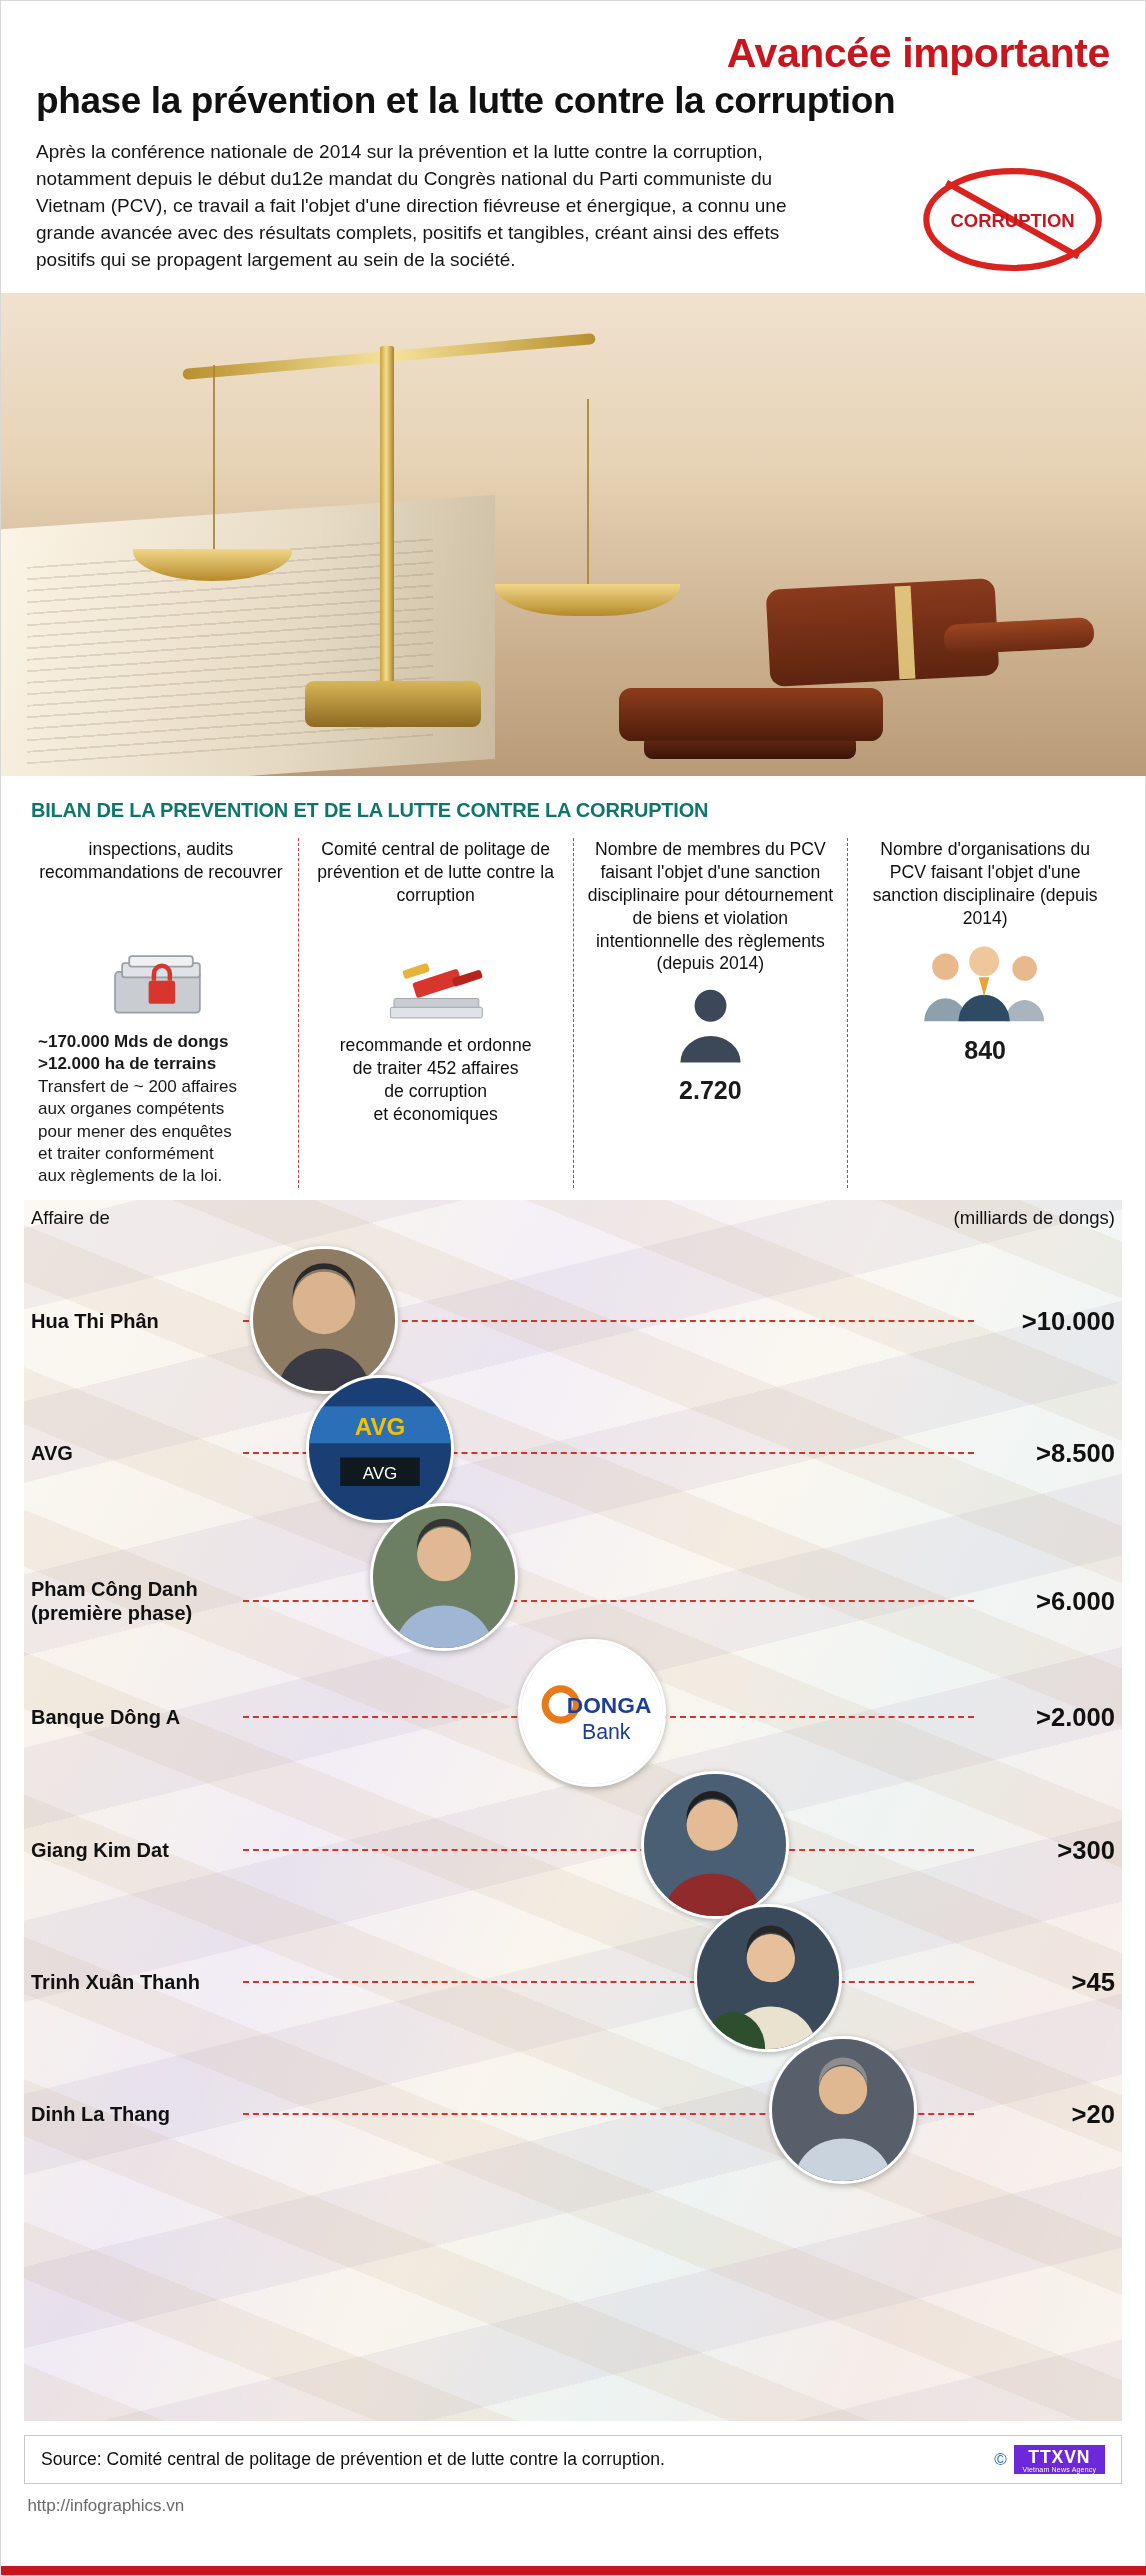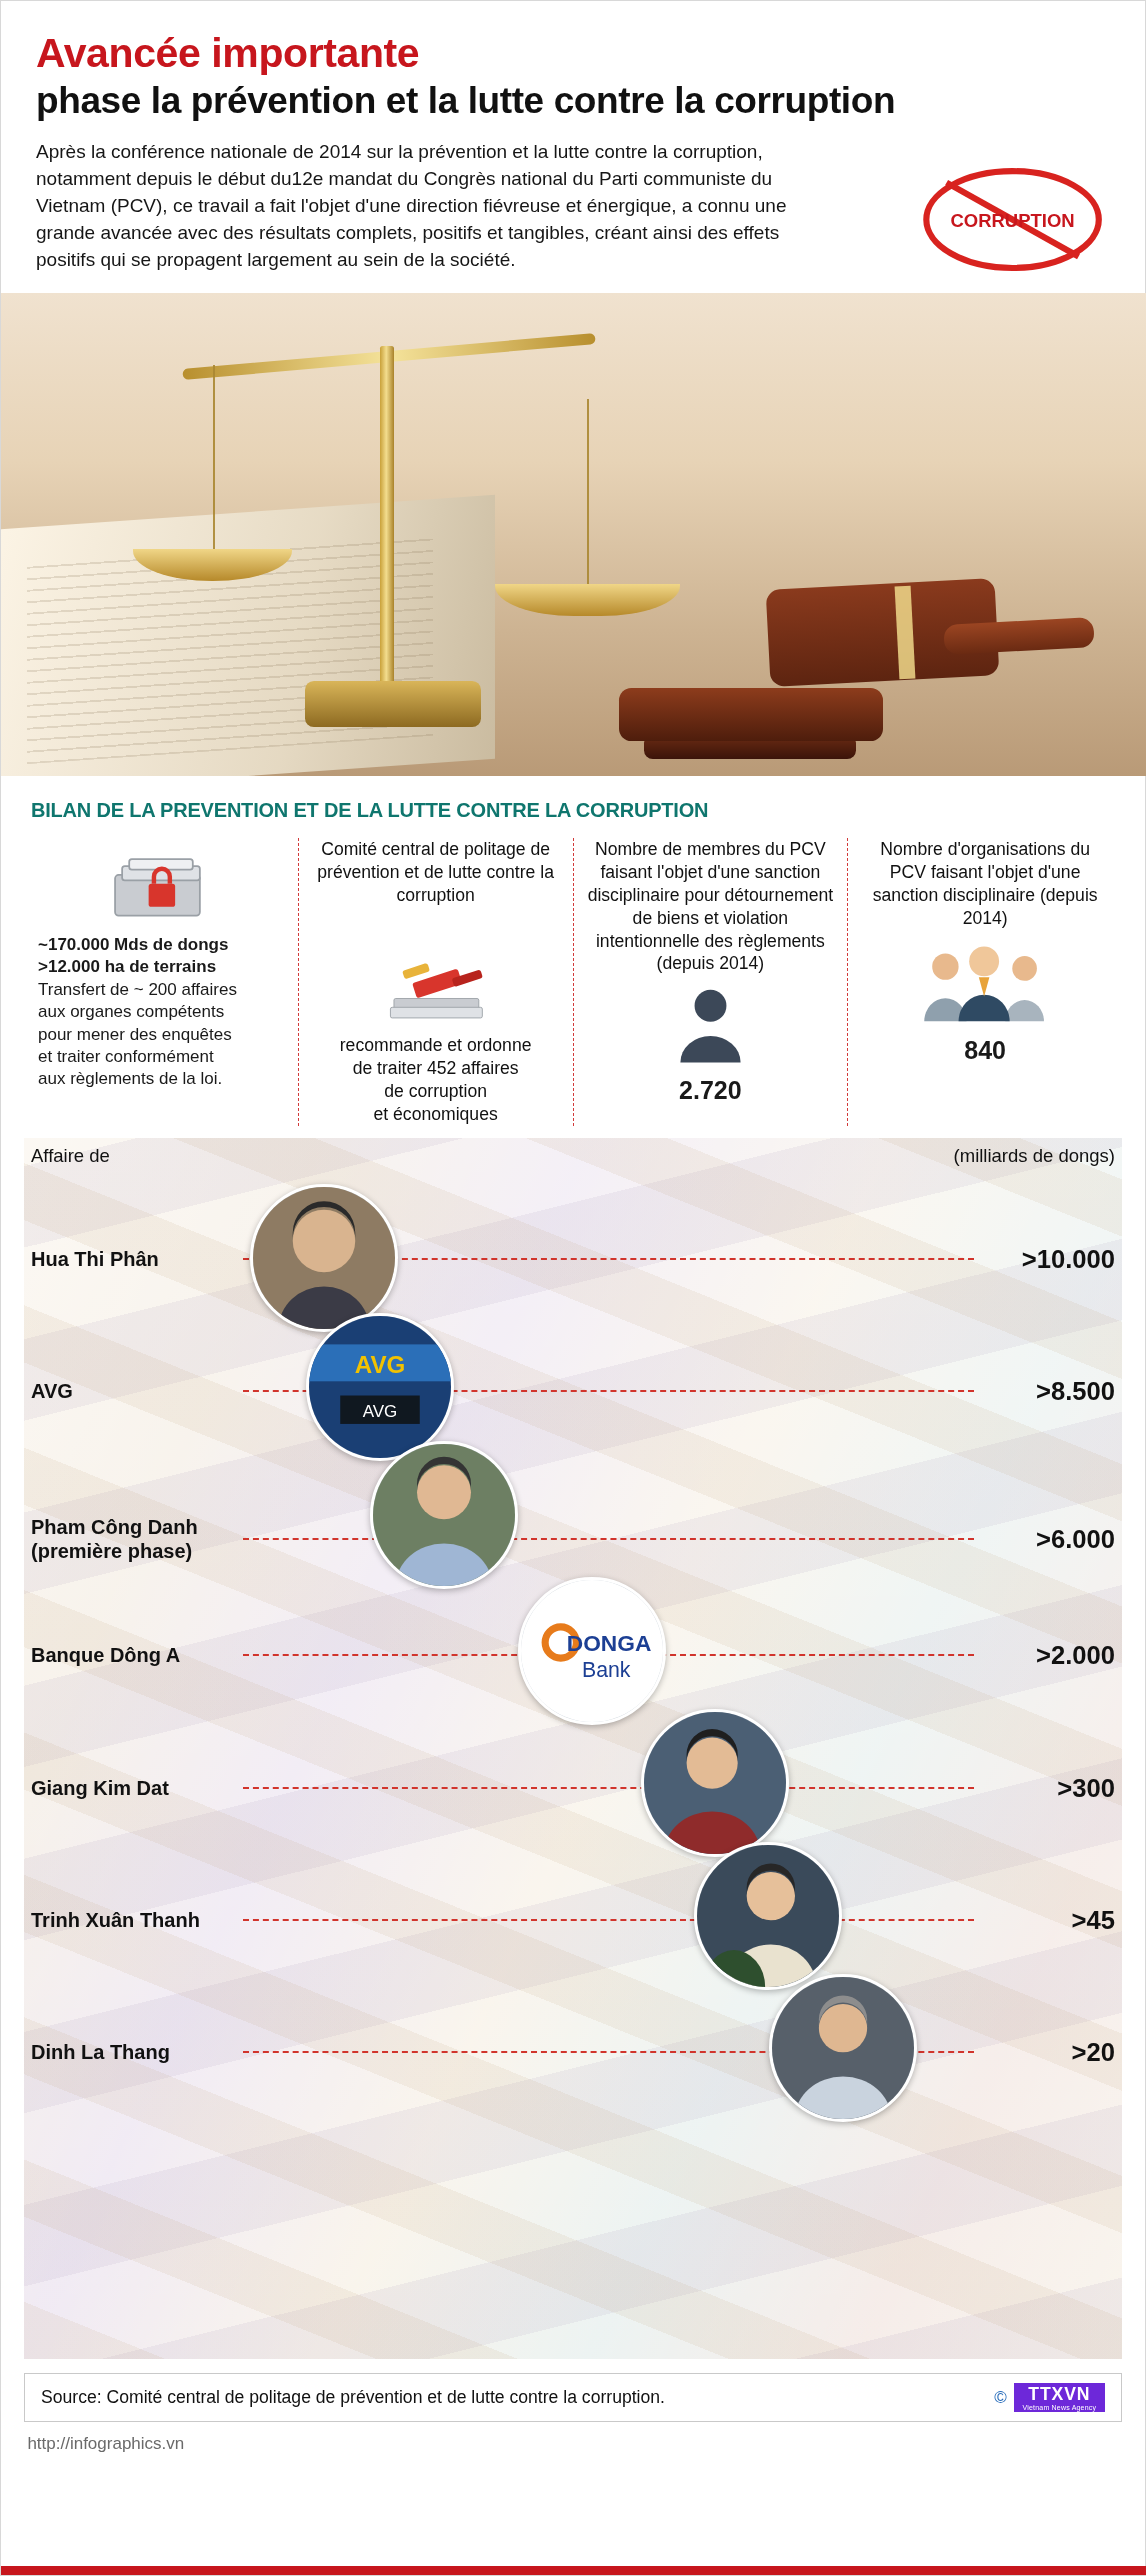--- a/index.html
+++ b/index.html
@@ -25,20 +25,21 @@
   .header {
     padding: 30px 35px 0 35px;
     position: relative;
   }
   .title-1 {
     font-size: 41px;
     font-weight: bold;
     color: #c7161d;
     line-height: 1.12;
     letter-spacing: -0.4px;
+    text-align: right;
   }
   .title-2 {
     font-size: 37px;
     font-weight: bold;
     color: #111111;
     line-height: 1.15;
     margin-top: 3.5px;
     letter-spacing: -0.4px;
   }
   .intro {
@@ -319,20 +320,21 @@
     <div class="gavel-head"></div>
     <div class="gavel-band"></div>
     <div class="gavel-handle"></div>
   </div>
 
   <div class="section-title">BILAN DE LA PREVENTION ET DE LA LUTTE CONTRE LA CORRUPTION</div>
 
   <div class="stats">
 
     <div class="stat-col">
+      <div class="stat-head">inspections, audits recommandations de recouvrer</div>
       <div class="icon-wrap">
         <svg width="106" height="76" viewBox="0 0 120 86">
           <rect x="8" y="26" width="96" height="46" rx="4" fill="#c9ccd1" stroke="#9aa0a6" stroke-width="2"></rect>
           <rect x="16" y="16" width="88" height="16" rx="3" fill="#dfe2e6" stroke="#9aa0a6" stroke-width="2"></rect>
           <rect x="24" y="8" width="72" height="12" rx="3" fill="#eef0f2" stroke="#9aa0a6" stroke-width="2"></rect>
           <rect x="46" y="36" width="30" height="26" rx="3" fill="#d8352c"></rect>
           <path d="M52 36 v-8 a9 9 0 0 1 18 0 v8" fill="none" stroke="#d8352c" stroke-width="5"></path>
         </svg>
       </div>
       <div class="col1-body">

